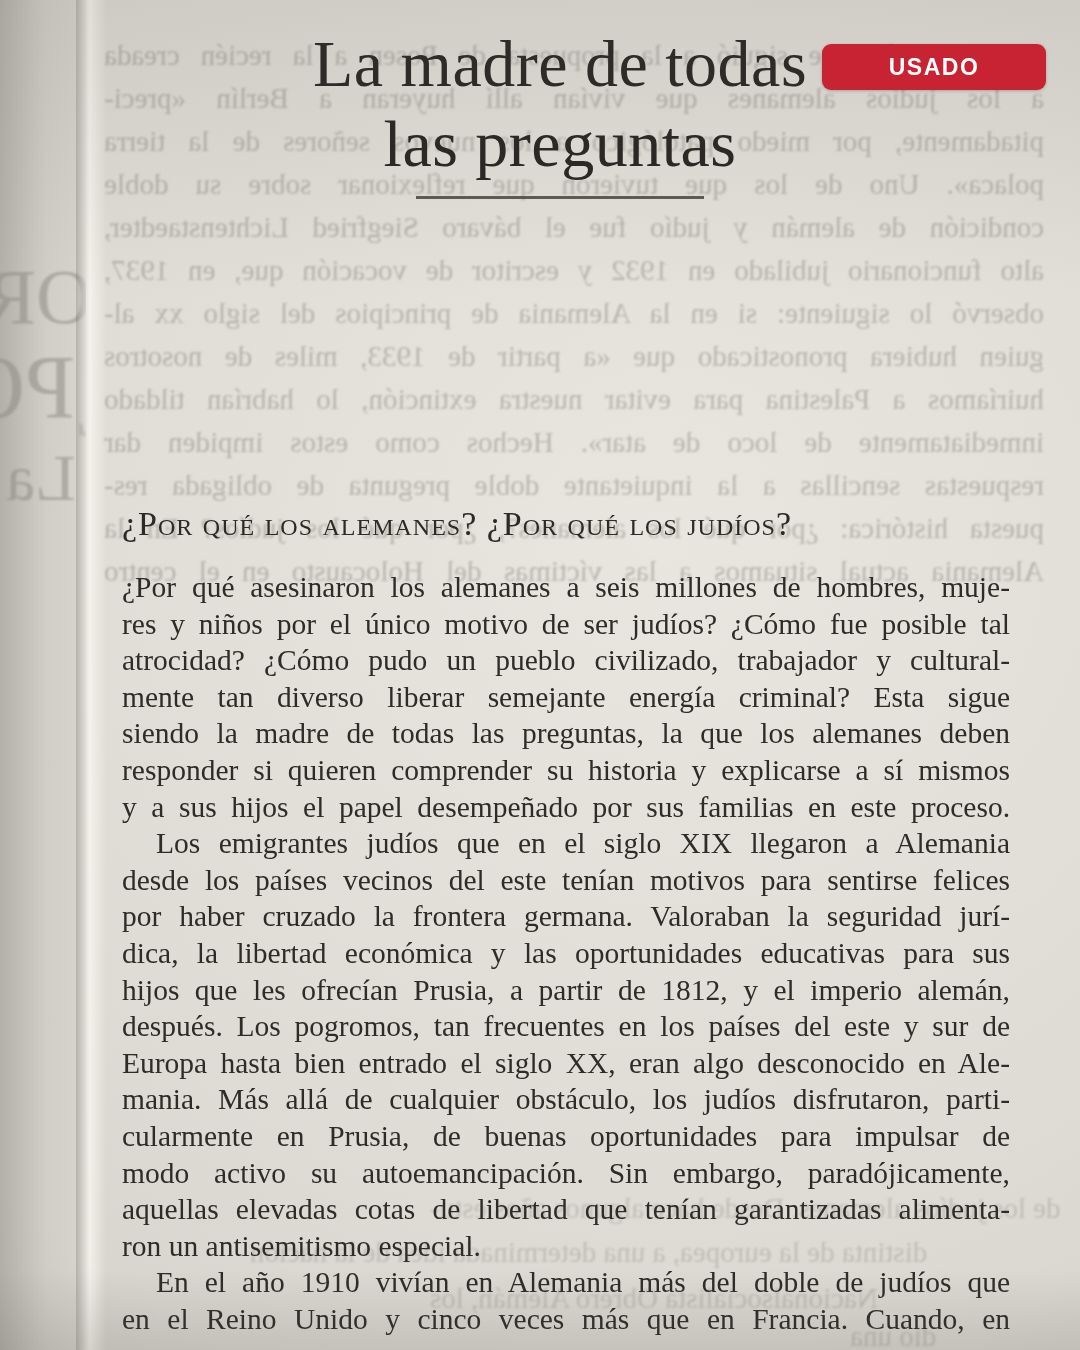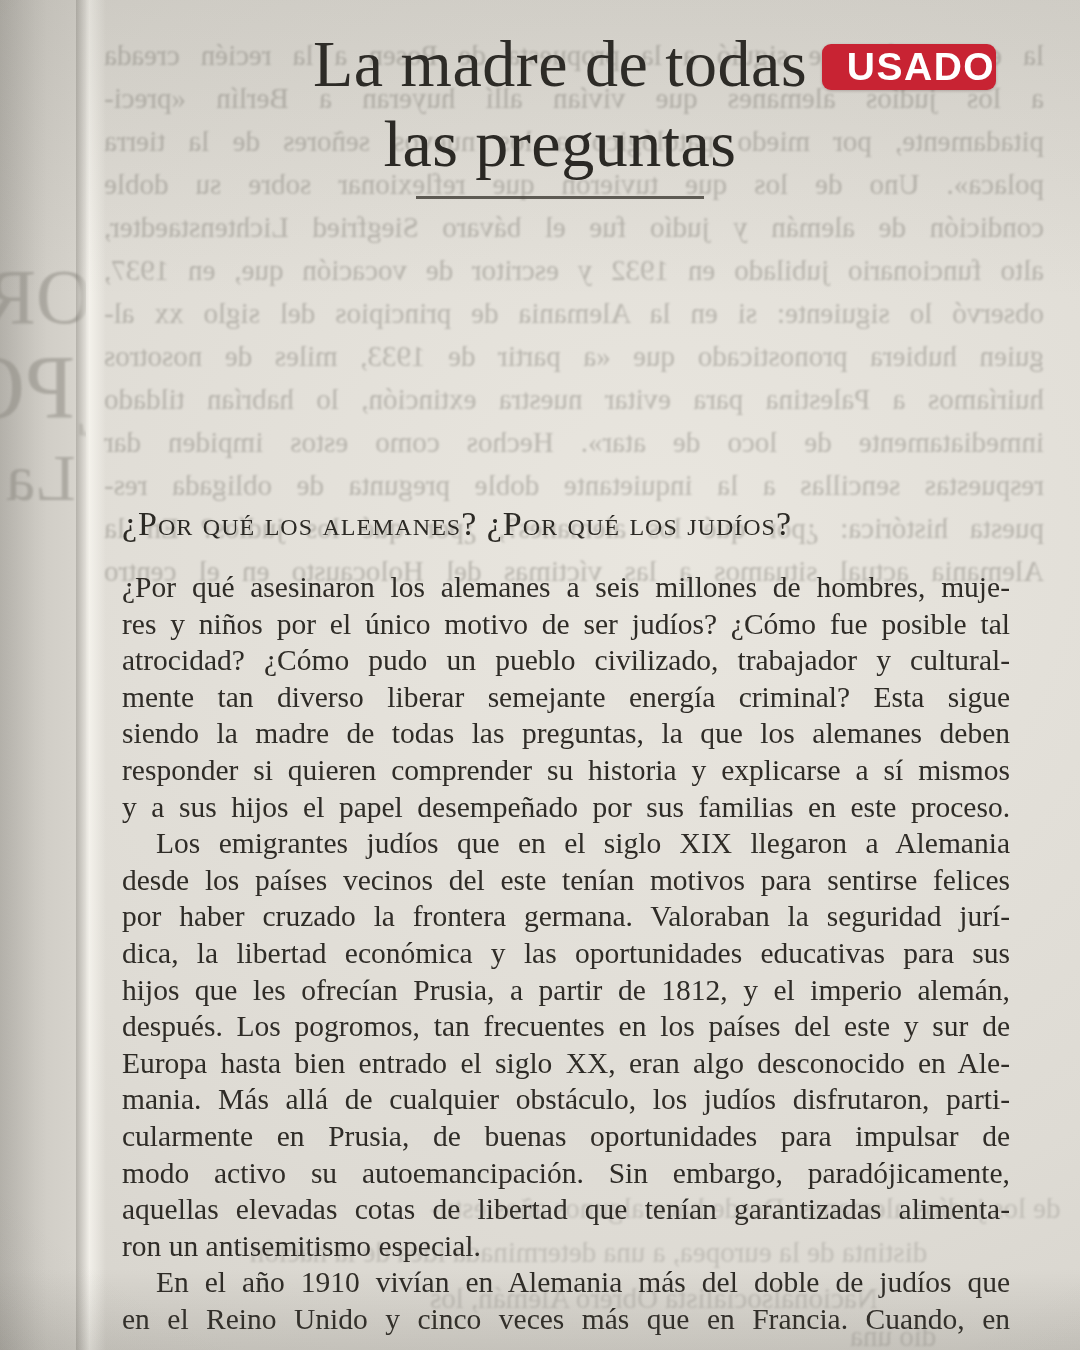--- a/index.html
+++ b/index.html
@@ -62,26 +62,25 @@
     text-align:center;font-size:66px;line-height:80px;
     color:#272521;letter-spacing:.5px;
   }
   .title-rule{
     width:288px;height:3px;background:#45423b;opacity:.85;
     margin:12px auto 0;border:none;
   }
 
   
   .usado-badge{
-    position:absolute;left:822px;top:44px;width:150px;height:46px;z-index:6;
+    position:absolute;left:822px;top:44px;width:224px;height:46px;z-index:6;
     border-radius:9px;display:flex;align-items:center;justify-content:center;
     font-family:"Liberation Sans",sans-serif;font-weight:bold;
-    font-size:39px;letter-spacing:1.5px;
+    font-size:23px;letter-spacing:1.5px;
     box-shadow:0 1px 3px rgba(50,20,20,.25);
-    padding-left:24px;
   }
 
   
   .section-heading{
     position:absolute;left:122px;top:505px;width:900px;z-index:3;
     font-variant:small-caps;font-size:34px;letter-spacing:1px;color:#2c2a25;
   }
 
   
   .body-text{

